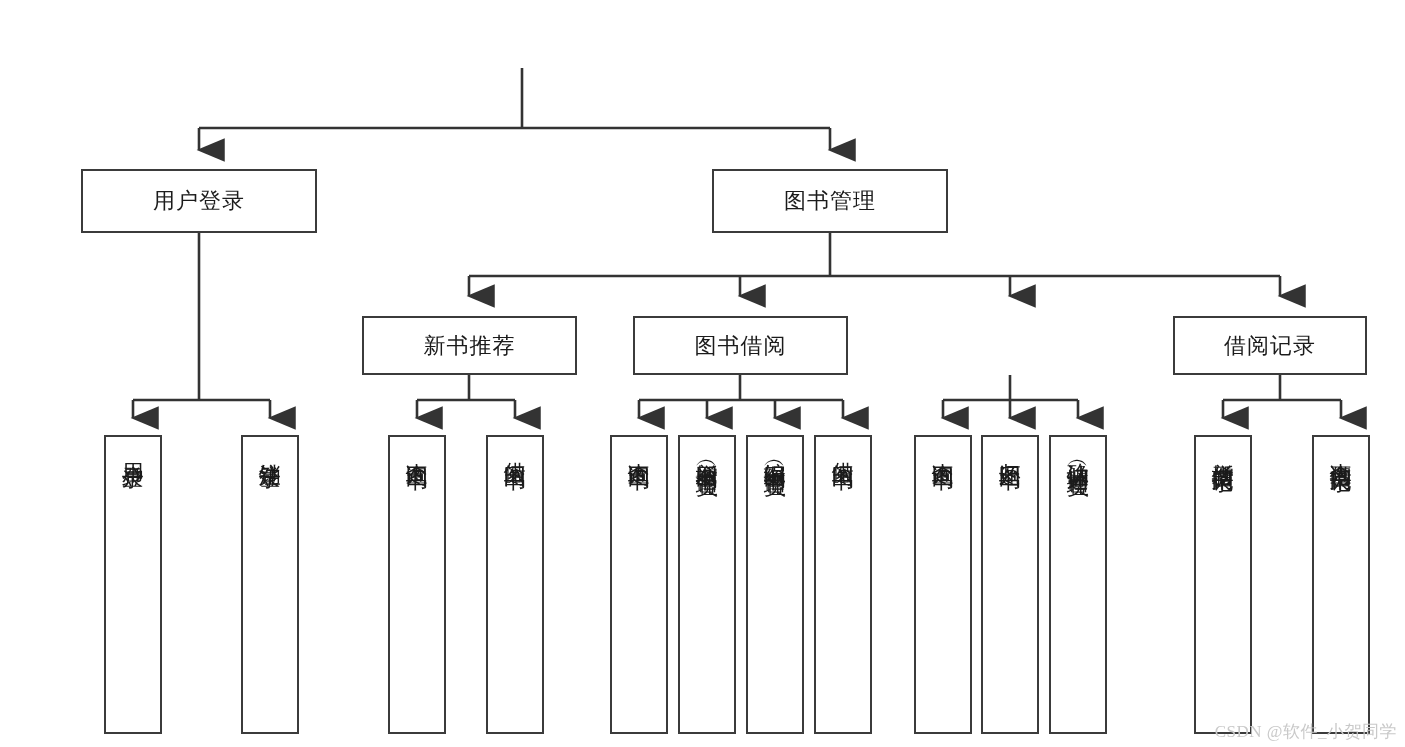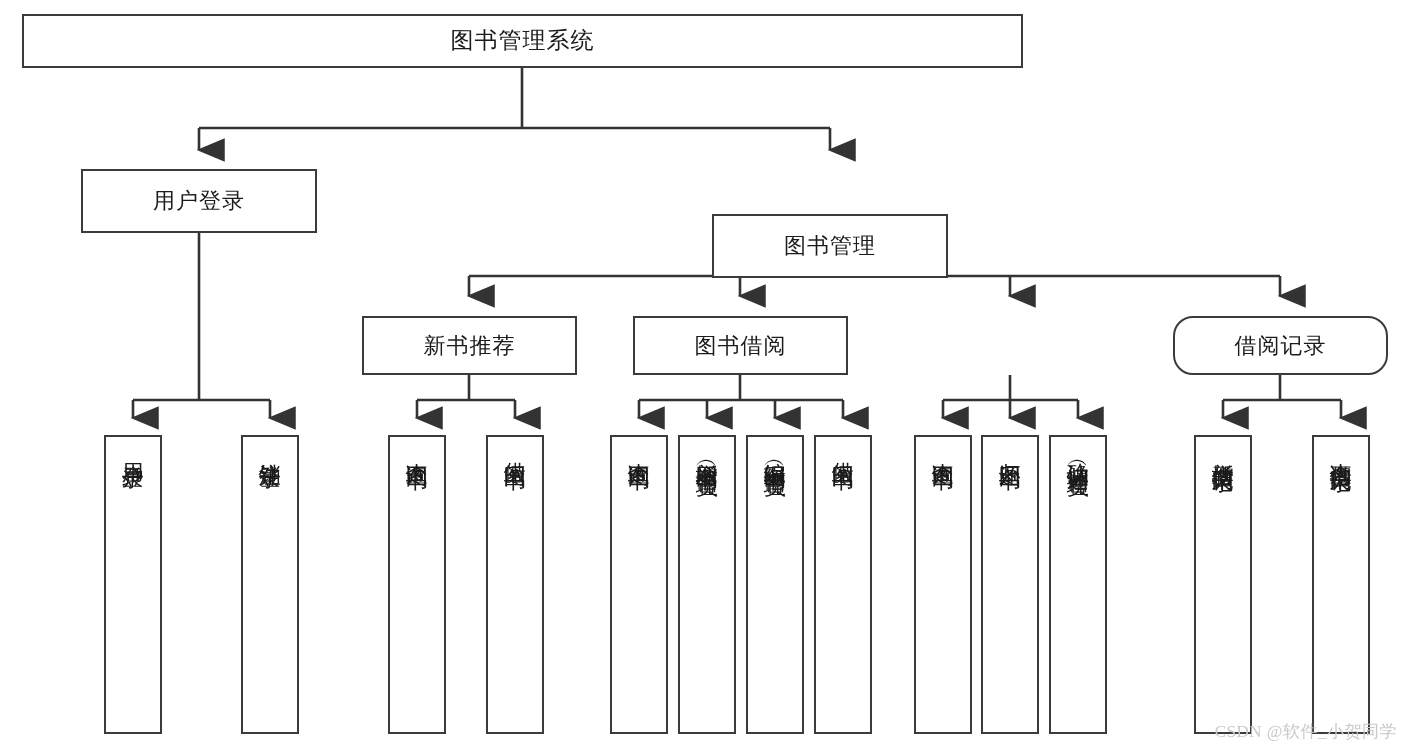--- a/index.html
+++ b/index.html
@@ -68,38 +68,35 @@
       <path d="M 1010 400 L 1010 418" marker-end="url(#arrow)"></path>
       <path d="M 1078 400 L 1078 418" marker-end="url(#arrow)"></path>
 
       <path d="M 1280 375 L 1280 400"></path>
       <path d="M 1223 400 L 1341 400"></path>
       <path d="M 1223 400 L 1223 418" marker-end="url(#arrow)"></path>
       <path d="M 1341 400 L 1341 418" marker-end="url(#arrow)"></path>
     </g>
   </svg>
 
-  <div class="node h root" style="left:22px;top:14px;width:1001px;height:54px;">
-    <span class="lbl">图书管理系统</span>
-  </div>
 
   <div class="node h" style="left:81px;top:169px;width:236px;height:64px;">
     <span class="lbl">用户登录</span>
   </div>
-  <div class="node h" style="left:712px;top:169px;width:236px;height:64px;margin-top:45px;">
+  <div class="node h" style="left:712px;top:169px;width:236px;height:64px;">
     <span class="lbl">图书管理</span>
   </div>
 
   <div class="node h" style="left:633px;top:316px;width:215px;height:59px;">
     <span class="lbl">图书借阅</span>
   </div>
   <div class="node h" style="left:362px;top:316px;width:215px;height:59px;">
     <span class="lbl">新书推荐</span>
   </div>
-  <div class="node h" style="left:1173px;top:316px;width:215px;height:59px;border-radius:20px;">
+  <div class="node h" style="left:1173px;top:316px;width:194px;height:59px;">
     <span class="lbl">借阅记录</span>
   </div>
 
   <div class="node v" style="left:104px;top:435px;width:58px;height:299px;">
     <span class="lbl">用户登录</span>
   </div>
   <div class="node v" style="left:241px;top:435px;width:58px;height:299px;">
     <span class="lbl">注销登录</span>
   </div>
 

